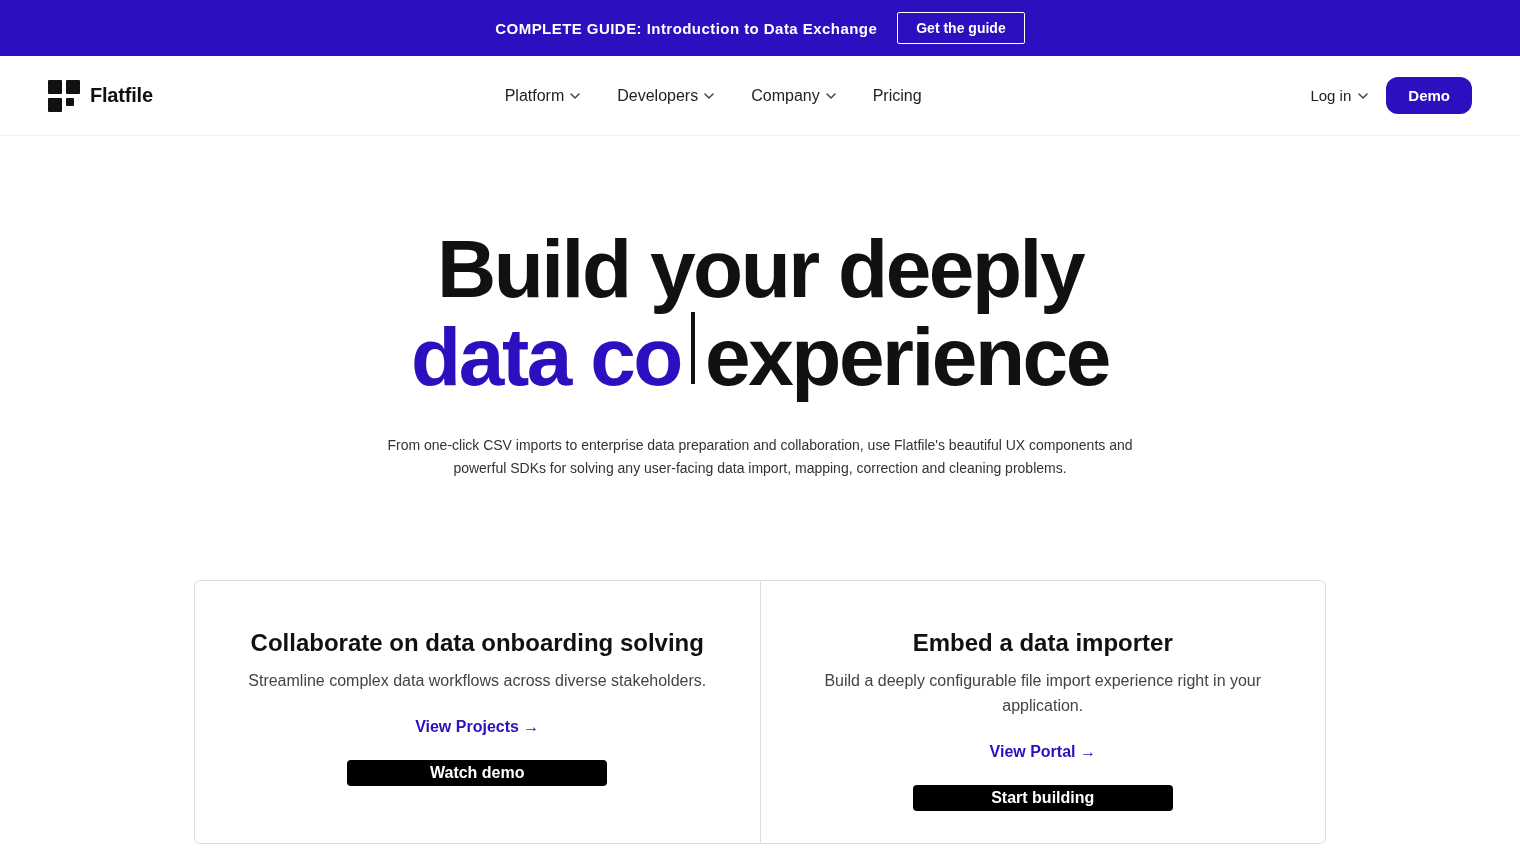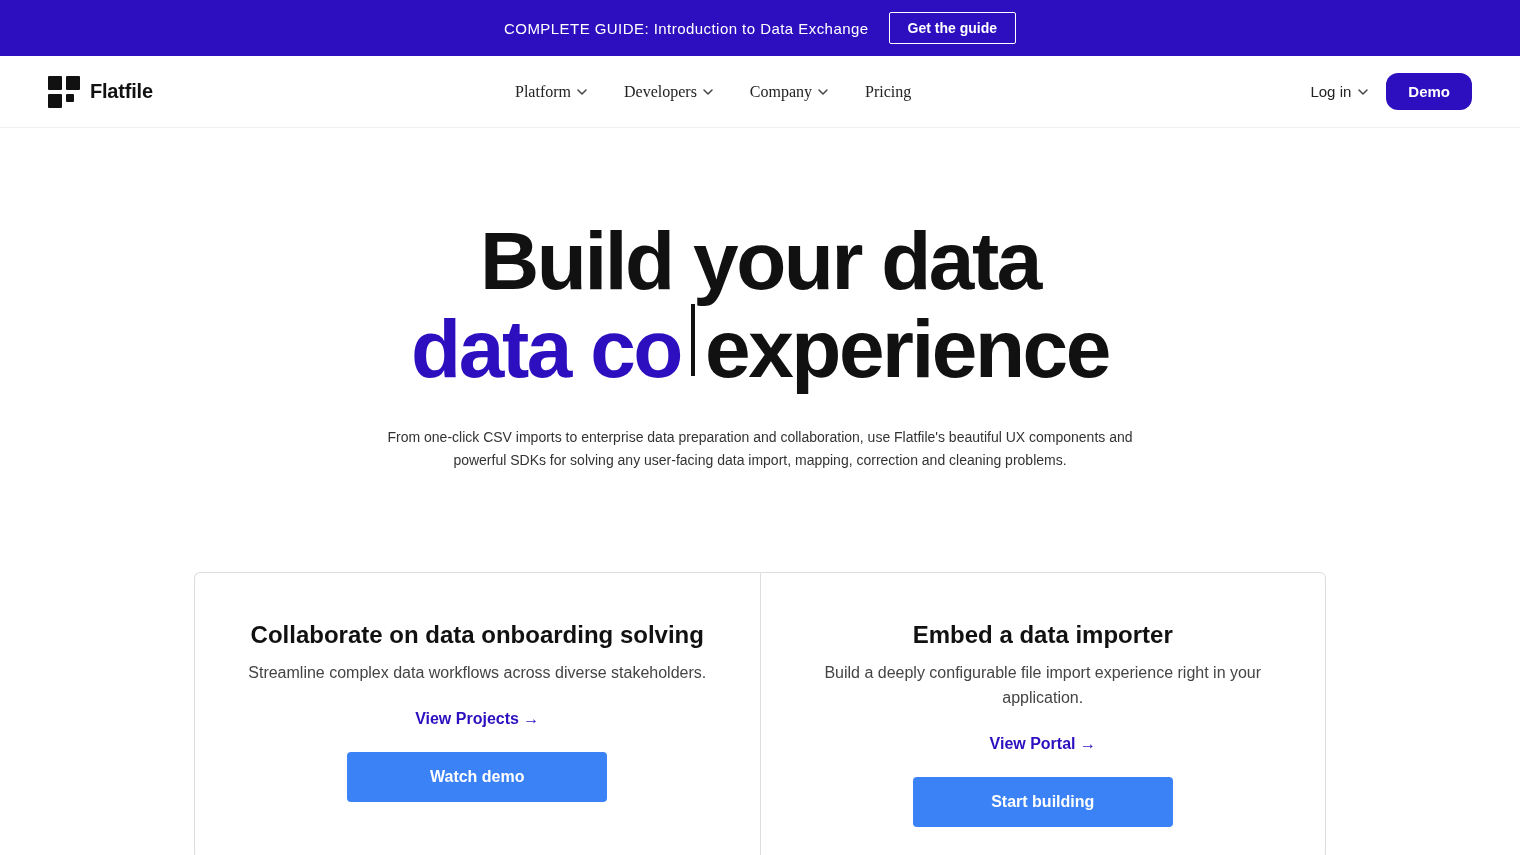--- a/index.html
+++ b/index.html
@@ -11,40 +11,40 @@
       color: #fff;
       display: flex;
       align-items: center;
       justify-content: center;
       gap: 20px;
       padding: 12px 20px;
       font-size: 15px;
       font-weight: 500;
       letter-spacing: 0.01em;
     }
-    .top-banner .banner-text { font-weight: 400; letter-spacing: 0.03em; }
+    .top-banner .banner-text { font-weight: 700; letter-spacing: 0.03em; }
     .get-guide-btn {
       border: 1.5px solid #fff;
       background: transparent;
       color: #fff;
       padding: 7px 18px;
       font-size: 14px;
       font-weight: 600;
       cursor: pointer;
       border-radius: 2px;
       white-space: nowrap;
     }
 
     
     .navbar {
       display: flex;
       align-items: center;
       justify-content: space-between;
       padding: 0 48px;
-      height: 72px;
+      height: 80px;
       border-bottom: 1px solid #f0f0f0;
       background: #fff;
     }
     .logo-area {
       display: flex;
       align-items: center;
       gap: 10px;
       cursor: pointer;
     }
     .logo-icon {
@@ -67,21 +67,20 @@
       list-style: none;
     }
     .nav-links li {
       display: flex;
       align-items: center;
       gap: 5px;
       font-size: 16px;
       font-weight: 500;
       color: #222;
       cursor: pointer;
-      font-family: Liberation Serif, serif;
     }
     .chevron-icon {
       width: 12px;
       height: 12px;
       display: inline-block;
     }
     .nav-right {
       display: flex;
       align-items: center;
       gap: 16px;
@@ -205,24 +204,24 @@
       display: block;
       text-align: center;
       margin-bottom: 24px;
       cursor: pointer;
     }
     .card-action-btn {
       display: block;
       width: 100%;
       max-width: 260px;
       margin: 0 auto;
-      background: #3b82f6;
+      background: #000000;
       color: #fff;
       border: none;
-      padding: 16px 0;
+      padding: 4px 0;
       font-size: 16px;
       font-weight: 700;
       cursor: pointer;
       border-radius: 4px;
       text-align: center;
     }
   </style>
 </head>
 <body>
 
@@ -273,21 +272,21 @@
       <span>Log in</span>
       <svg width="14" height="14" viewBox="0 0 14 14" fill="none">
         <path d="M3 5l4 4 4-4" stroke="#444" stroke-width="1.5" stroke-linecap="round" stroke-linejoin="round"></path>
       </svg>
     </button>
     <button class="demo-btn">Demo</button>
   </div>
 </nav>
 
 <section class="hero">
-  <div class="hero-line1">Build your data</div>
+  <div class="hero-line1">Build your deeply</div>
   <div class="hero-line2">
     <span class="hero-blue">data co</span>
     <span class="hero-cursor"></span>
     <span class="hero-black"> experience</span>
   </div>
   <p class="hero-desc">From one-click CSV imports to enterprise data preparation and collaboration, use Flatfile's beautiful UX components and powerful SDKs for solving any user-facing data import, mapping, correction and cleaning problems.</p>
 </section>
 
 <div class="cards-section">
 

